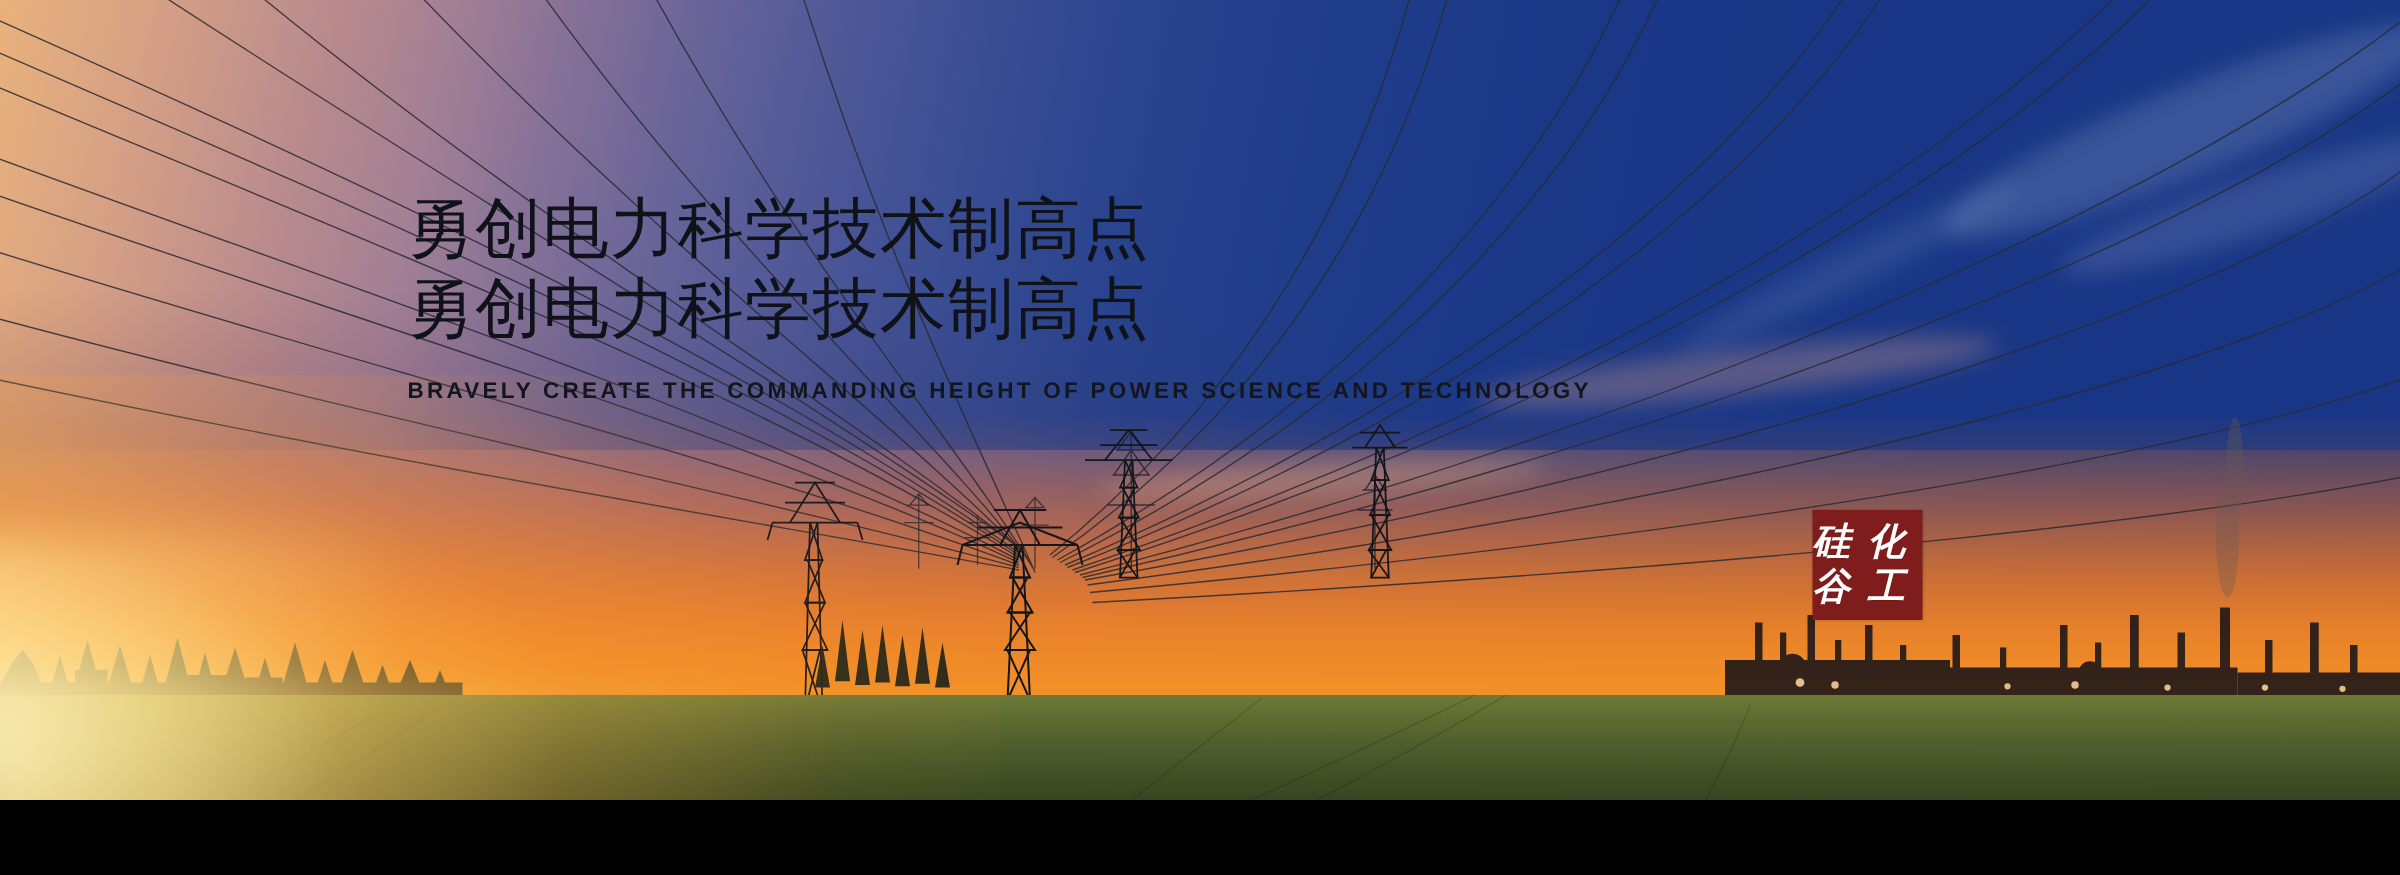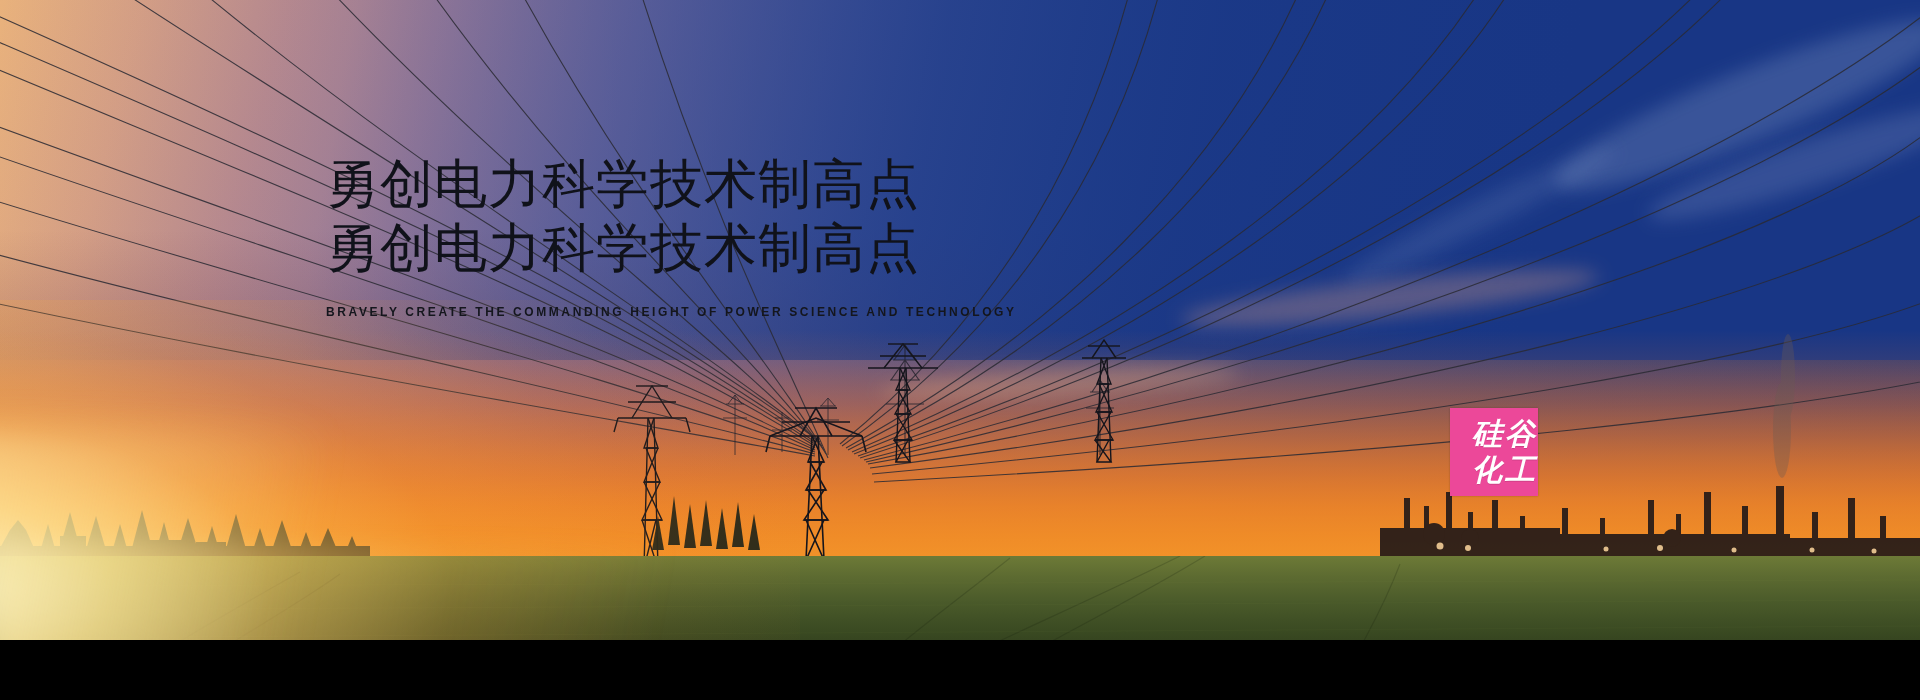--- a/index.html
+++ b/index.html
@@ -124,35 +124,35 @@
     line-height:58px;
     color:#10121a;
     letter-spacing:1px;
     font-weight:400;
     white-space:nowrap;
   }
   .headline-2{ margin-top:6px; }
   .sub{
     margin-top:18px;
     font-family:"Liberation Sans", sans-serif;
-    font-size:12px;
+    font-size:18px;
     font-weight:bold;
     letter-spacing:2.6px;
     color:#14161d;
     line-height:34px;
     white-space:nowrap;
   }
 
   
   .stamp{
     position:absolute; left:1450px; top:408px;
     width:88px; height:88px;
-    background:#ec4899;
-    display:flex; flex-direction:column;
-    align-items:flex-end; justify-content:center;
+    background:#7f1d1d;
+    display:flex; 
+    align-items:center; justify-content:center;
     box-shadow:0 0 2px rgba(0,0,0,0.25);
   }
   .stamp-line{
     color:#ffffff;
     font-family:"Liberation Serif","DejaVu Serif", serif;
     font-weight:bold;
     font-size:30px;
     line-height:36px;
     letter-spacing:3px;
     font-style:italic;

